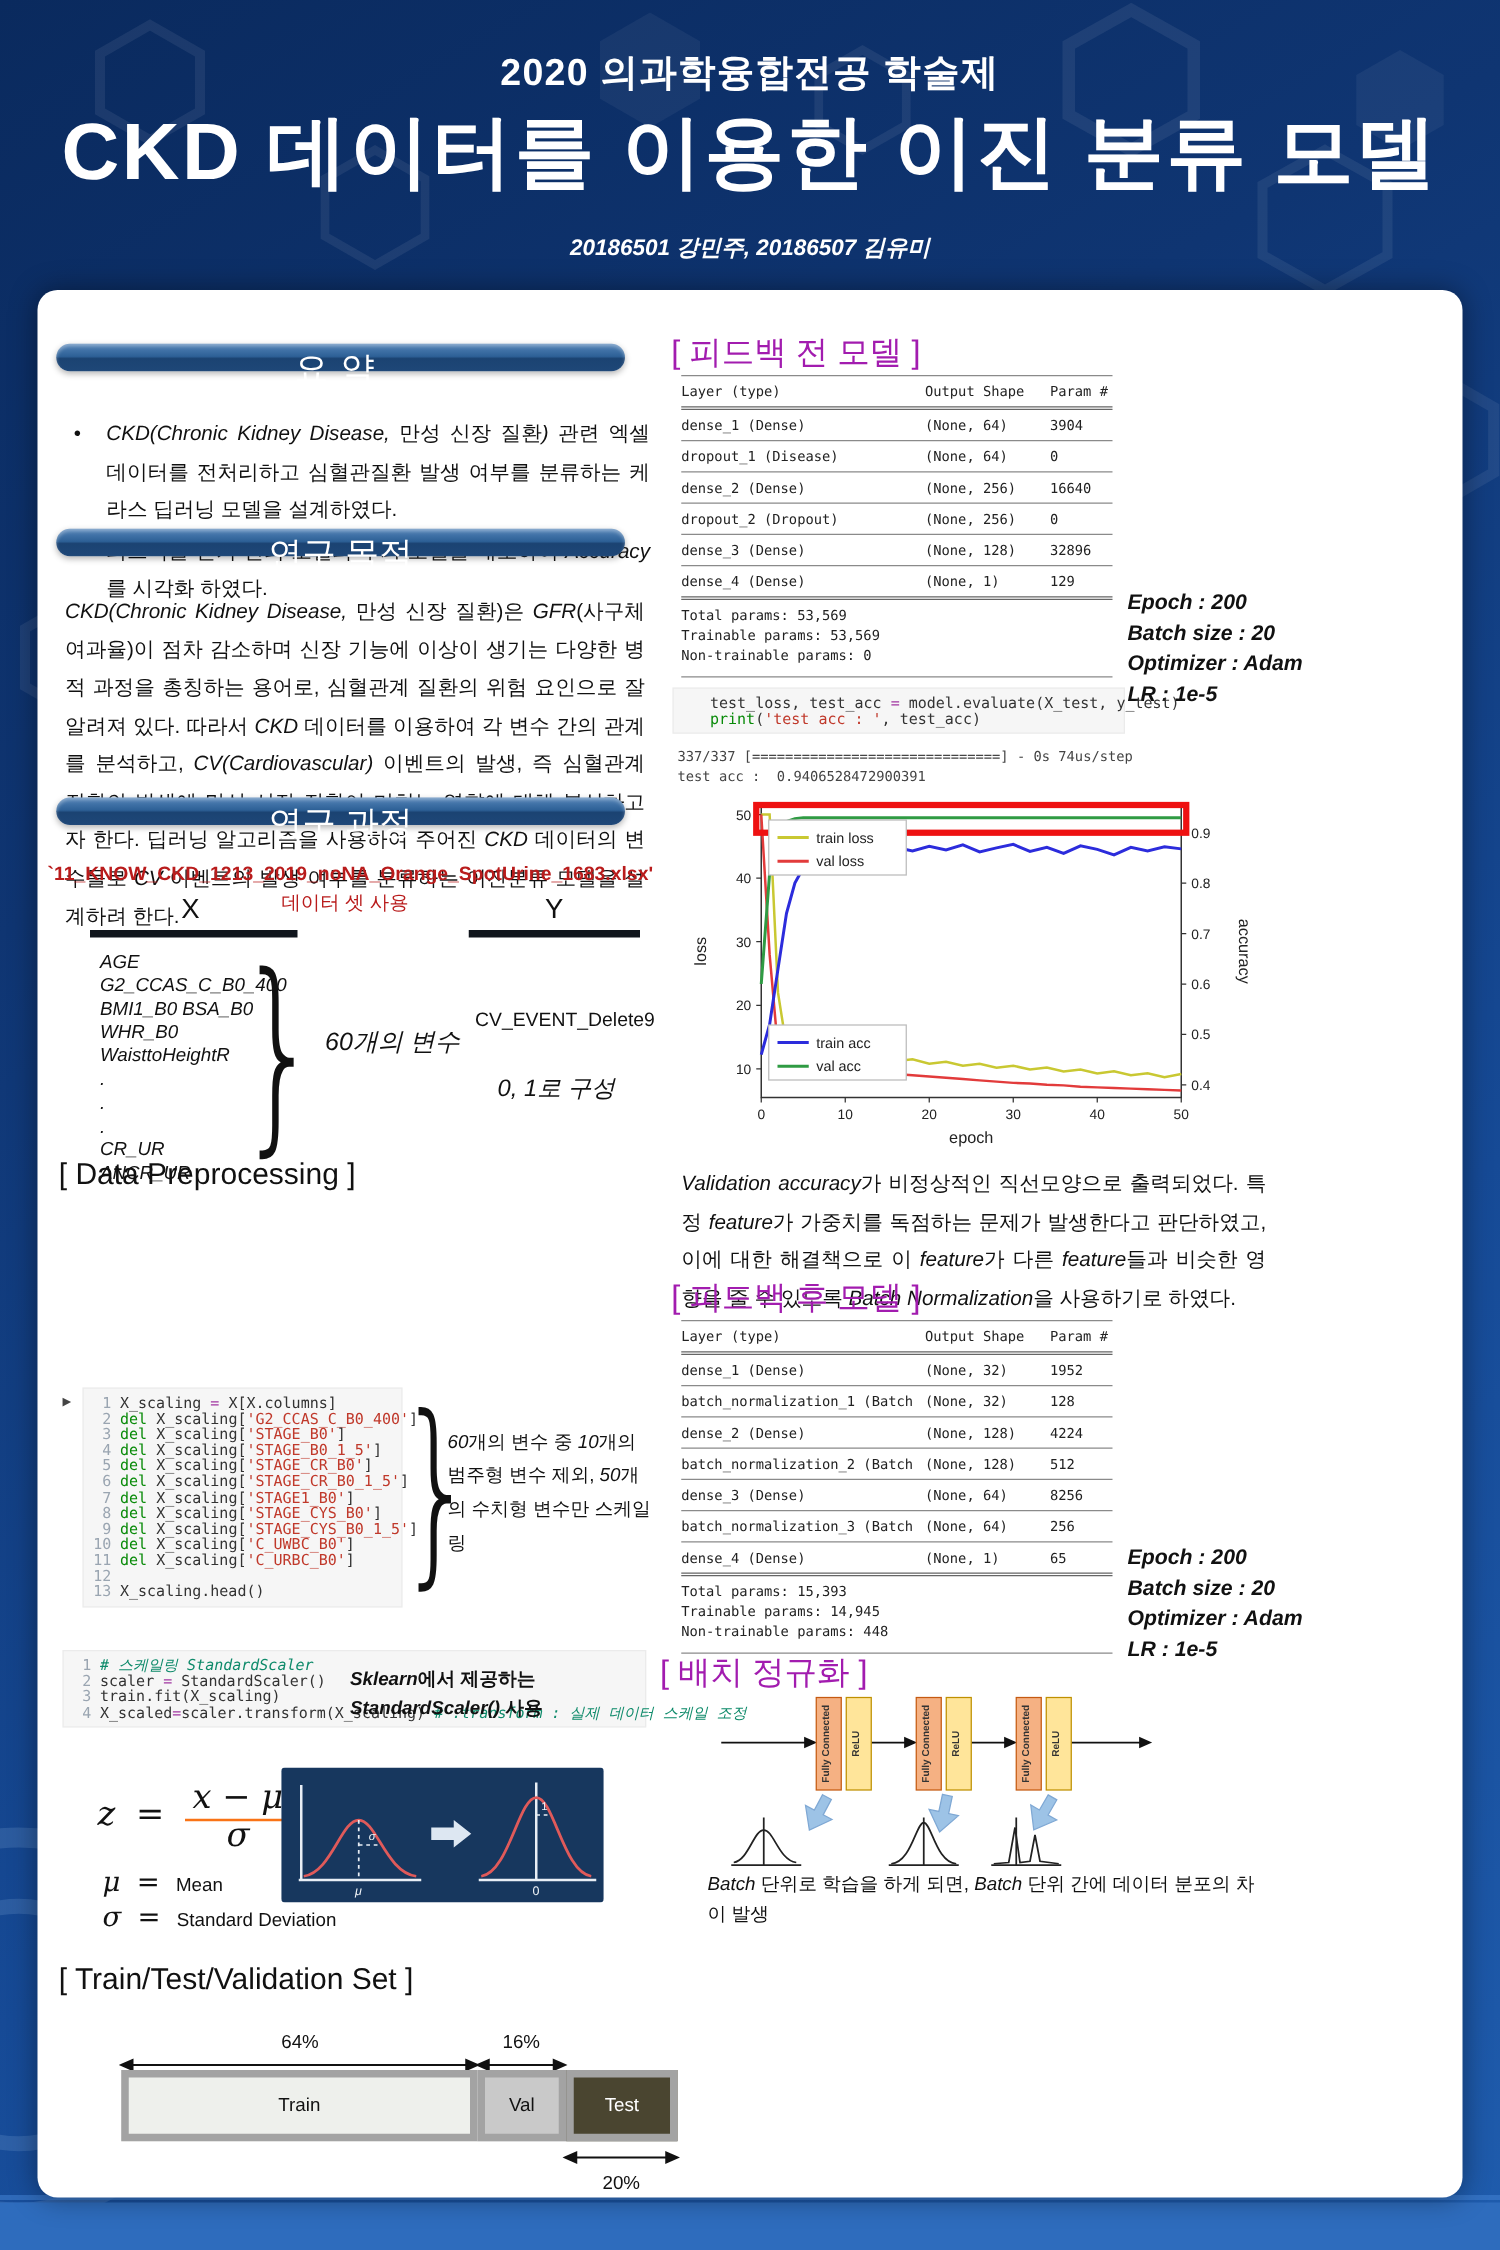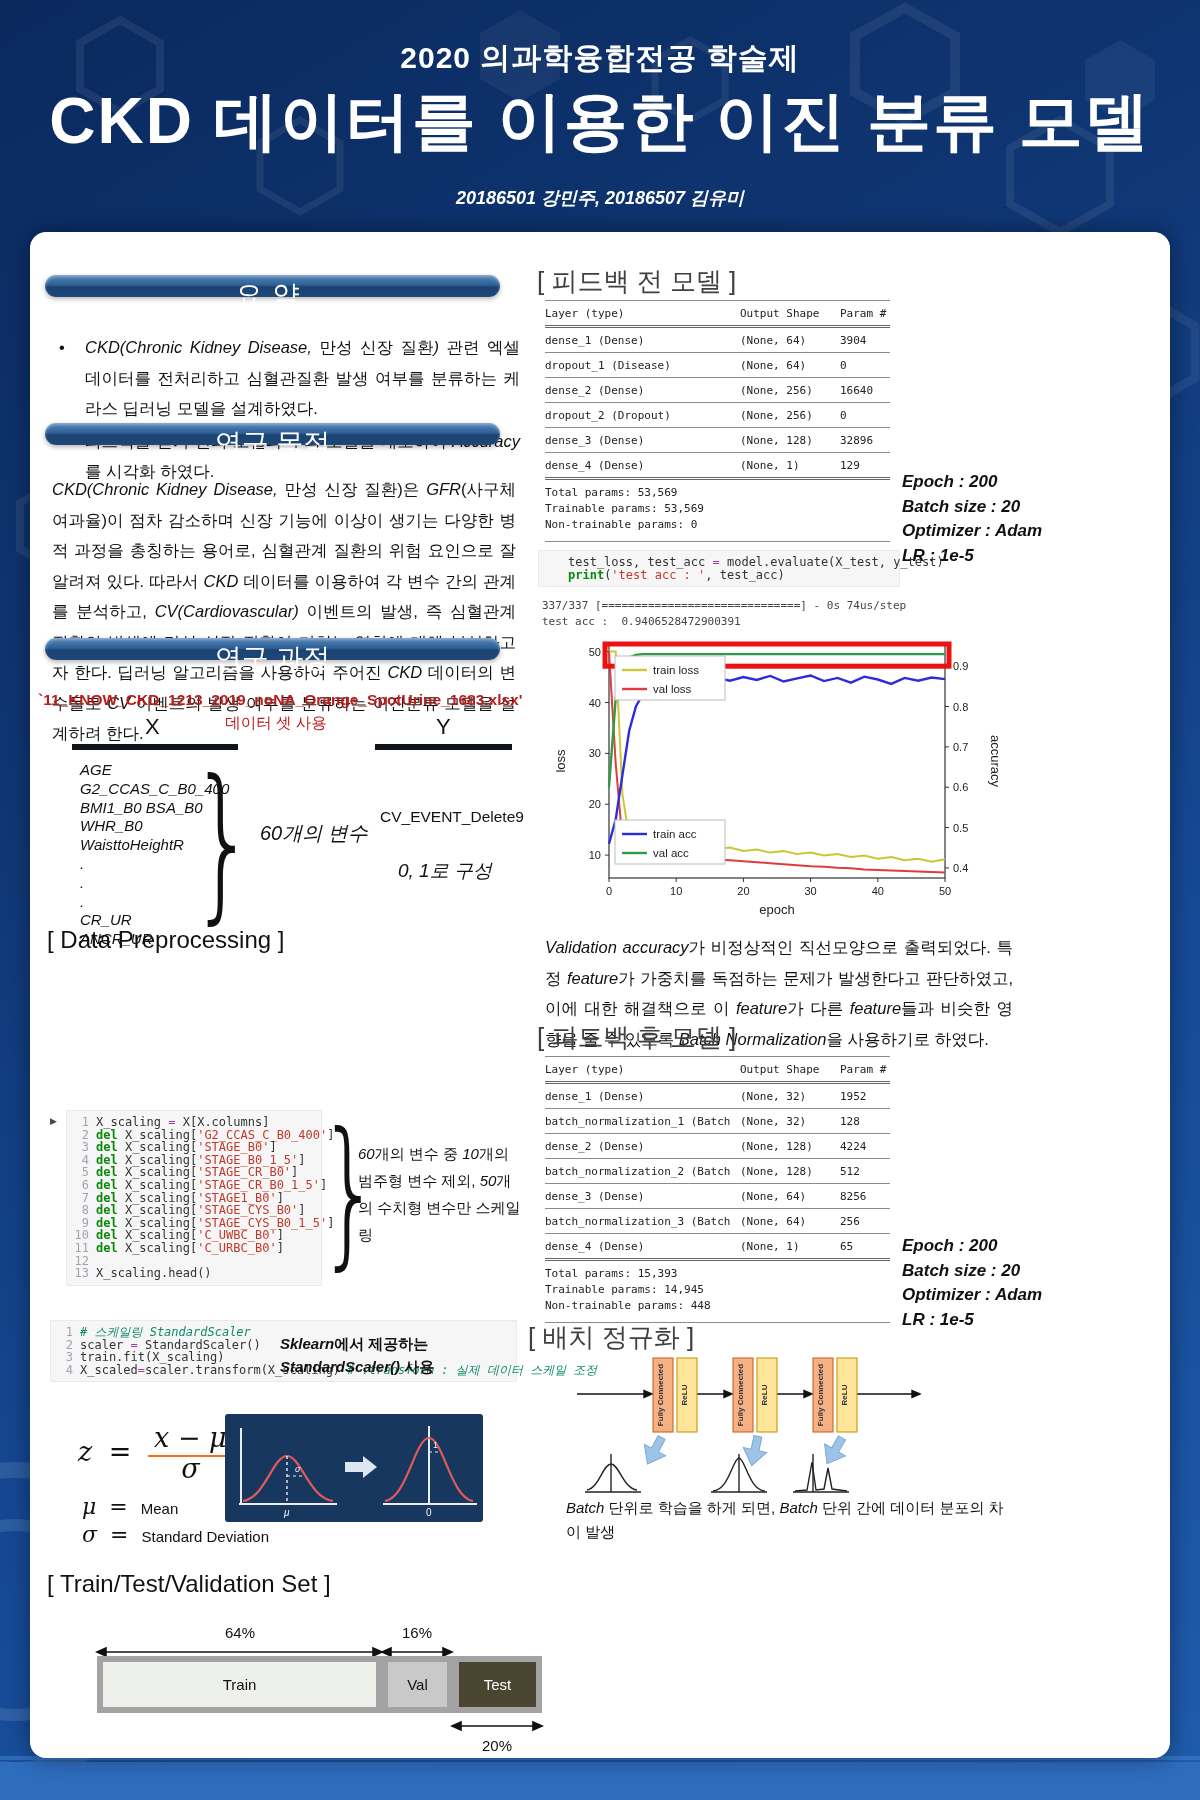--- a/index.html
+++ b/index.html
@@ -20,32 +20,32 @@
          border-radius:16px;box-shadow:0 0 22px rgba(0,0,0,.4);}
   .secbar{position:absolute;left:15px;width:455px;height:22px;border-radius:12px;
           background:linear-gradient(180deg,#5484b8 0%,#2d6096 46%,#1b4372 54%,#1e4778 100%);
           color:#fff;font-size:27px;text-align:center;line-height:40px;
           box-shadow:inset 0 2px 3px rgba(255,255,255,.35),0 2px 5px rgba(0,0,0,.3);}
   .ls8{letter-spacing:10px;}
   .ptext{font-size:16.5px;line-height:1.85;color:#111;text-align:justify;}
   .bullet-row{display:flex;margin-bottom:2px;}
   .bullet-dot{width:26px;flex:none;padding-left:4px;}
   .bheading{font-size:24px;color:#111;}
-  .bheading2{font-size:26px;color:#404040;}
+  .bheading2{font-size:26px;color:#a21caf;}
   .xy-label{font-size:22px;color:#111;}
   .xy-bar{position:absolute;height:6px;background:#10151c;}
   .varlist{font-size:15px;font-style:italic;line-height:1.12;color:#111;}
   .varlist div{margin-bottom:2px;}
   .brace{font-family:"DejaVu Sans",sans-serif;font-weight:100;color:#111;
          transform:scaleX(.62);transform-origin:left center;line-height:1;}
   .codeblk{position:absolute;background:#f6f6f6;border:1px solid #ebebeb;padding:5px 8px 5px 2px;}
   .cline{display:flex;line-height:12.6px;font-family:"DejaVu Sans Mono",monospace;
          font-size:12px;white-space:pre;color:#333;}
   .lnum{width:20px;flex:none;text-align:right;margin-right:7px;color:#9aa5b1;}
-  .tk-k{color:#088a08;font-weight:bold;}
+  .tk-k{color:#088a08;font-weight:normal;}
   .tk-s{color:#c0392b;}
   .tk-c{color:#0e8a6a;font-style:italic;}
   .tk-m{color:#a238a2;}
   .outlines{font-family:"DejaVu Sans Mono",monospace;font-size:11px;line-height:16px;color:#444;white-space:pre;}
   .ktable{font-family:"DejaVu Sans Mono",monospace;font-size:11px;color:#222;}
   .krow{display:flex;padding:6px 0 5px 0;border-top:1px solid #8a8a8a;white-space:pre;}
   .krow.kdbl{border-top:3px double #666;}
   .kc0{width:195px;flex:none;}
   .kc1{width:100px;flex:none;}
   .kc2{flex:1;}

